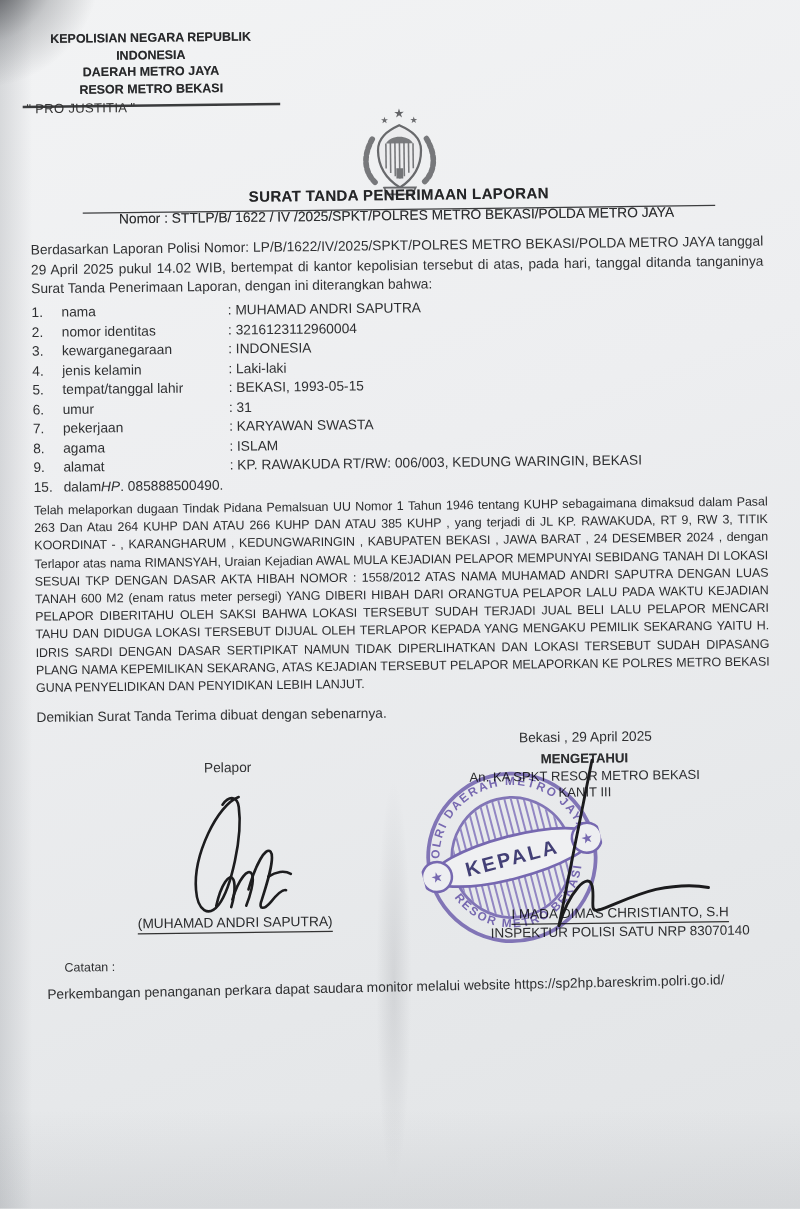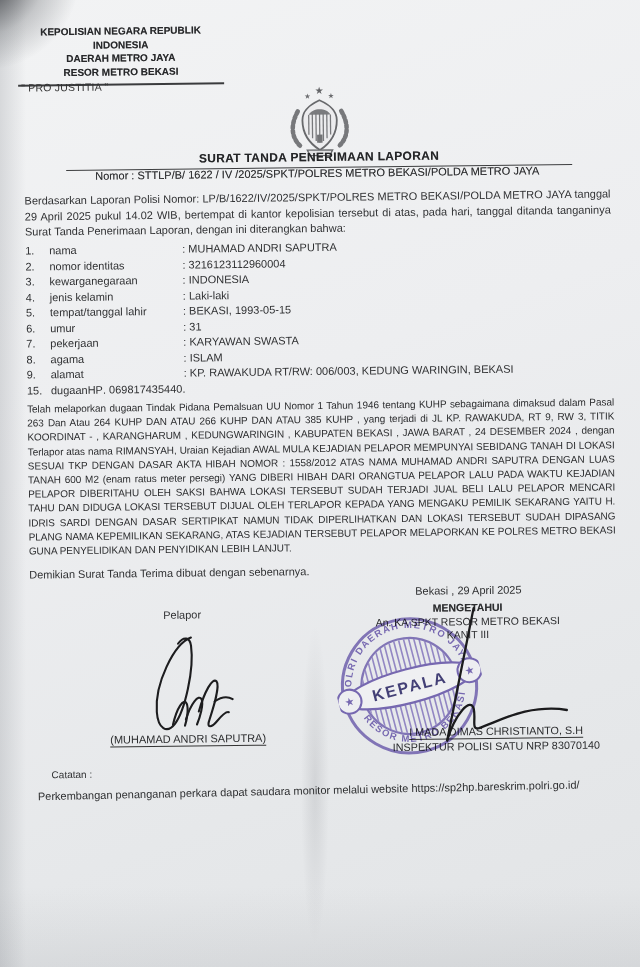--- a/index.html
+++ b/index.html
@@ -49,21 +49,21 @@
   .title-wrap{left:70px;top:147px;width:506px;text-align:center;border-bottom:1.6px solid #3c3d3f;padding-bottom:2px;}
   .title{font-weight:bold;font-size:12px;letter-spacing:0.3px;color:#242527;}
   .nomor{left:28px;top:167px;width:586px;text-align:center;font-size:11px;color:#2c2d2f;}
   
   .intro{left:28px;top:190px;width:586px;font-size:11px;line-height:15.6px;text-align:justify;color:#303133;}
   .idlist{left:28px;top:240px;width:586px;font-size:11px;line-height:15.5px;color:#2f3032;}
   .idrow{display:flex;}
   .idrow .num{width:24px;flex:0 0 24px;}
   .idrow .lbl{width:133px;flex:0 0 133px;}
   .idrow .val{flex:1;}
-  .it{}
+  .it{font-style:italic;}
   .body-par{left:28px;top:399px;width:587px;font-size:10px;line-height:14.2px;letter-spacing:-0.05px;text-align:justify;color:#2c2d2f;}
   .closing{left:28px;top:565px;font-size:11px;color:#303133;}
   
   .place-date{left:352px;top:586px;width:230px;text-align:center;font-size:11px;color:#2e2f31;}
   .ack-block{left:335px;top:603px;width:262px;text-align:center;font-size:10.5px;line-height:13.5px;color:#2c2d2f;}
   .ack-block .b{font-weight:bold;}
   .pelapor{left:118px;top:607px;width:125px;text-align:center;font-size:11px;color:#303133;}
   .sig-left{left:126px;top:630px;width:115px;height:112px;z-index:3;}
   .name-left{left:90px;top:731px;width:190px;text-align:center;font-size:11px;color:#2b2c2e;}
   .name-left .u{border-bottom:1.6px solid #333;padding-bottom:1px;}
@@ -168,23 +168,23 @@
         <span class="lbl">agama</span>
         <span class="val">: ISLAM</span>
       </div>
       <div class="idrow">
         <span class="num">9.</span>
         <span class="lbl">alamat</span>
         <span class="val">: KP. RAWAKUDA RT/RW: 006/003, KEDUNG WARINGIN, BEKASI</span>
       </div>
       <div class="idrow">
         <span class="num">15.</span>
-        <span>dugaan </span>
+        <span>dalam </span>
           <span class="it">HP</span>
-          <span>. 069817435440.</span>
+          <span>. 085888500490.</span>
       </div>
     </div>
 
     <div class="abs body-par">Telah melaporkan dugaan Tindak Pidana Pemalsuan UU Nomor 1 Tahun 1946 tentang KUHP sebagaimana dimaksud dalam Pasal 263 Dan Atau 264 KUHP DAN ATAU 266 KUHP DAN ATAU 385 KUHP , yang terjadi di JL KP. RAWAKUDA, RT 9, RW 3, TITIK KOORDINAT - , KARANGHARUM , KEDUNGWARINGIN , KABUPATEN BEKASI , JAWA BARAT , 24 DESEMBER 2024 , dengan Terlapor atas nama RIMANSYAH, Uraian Kejadian AWAL MULA KEJADIAN PELAPOR MEMPUNYAI SEBIDANG TANAH DI LOKASI SESUAI TKP DENGAN DASAR AKTA HIBAH NOMOR : 1558/2012 ATAS NAMA MUHAMAD ANDRI SAPUTRA DENGAN LUAS TANAH 600 M2 (enam ratus meter persegi) YANG DIBERI HIBAH DARI ORANGTUA PELAPOR LALU PADA WAKTU KEJADIAN PELAPOR DIBERITAHU OLEH SAKSI BAHWA LOKASI TERSEBUT SUDAH TERJADI JUAL BELI LALU PELAPOR MENCARI TAHU DAN DIDUGA LOKASI TERSEBUT DIJUAL OLEH TERLAPOR KEPADA YANG MENGAKU PEMILIK SEKARANG YAITU H. IDRIS SARDI DENGAN DASAR SERTIPIKAT NAMUN TIDAK DIPERLIHATKAN DAN LOKASI TERSEBUT SUDAH DIPASANG PLANG NAMA KEPEMILIKAN SEKARANG, ATAS KEJADIAN TERSEBUT PELAPOR MELAPORKAN KE POLRES METRO BEKASI GUNA PENYELIDIKAN DAN PENYIDIKAN LEBIH LANJUT.</div>
 
     <div class="abs closing">Demikian Surat Tanda Terima dibuat dengan sebenarnya.</div>
 
     <div class="abs place-date">Bekasi , 29 April 2025</div>
 
     <div class="abs ack-block">

